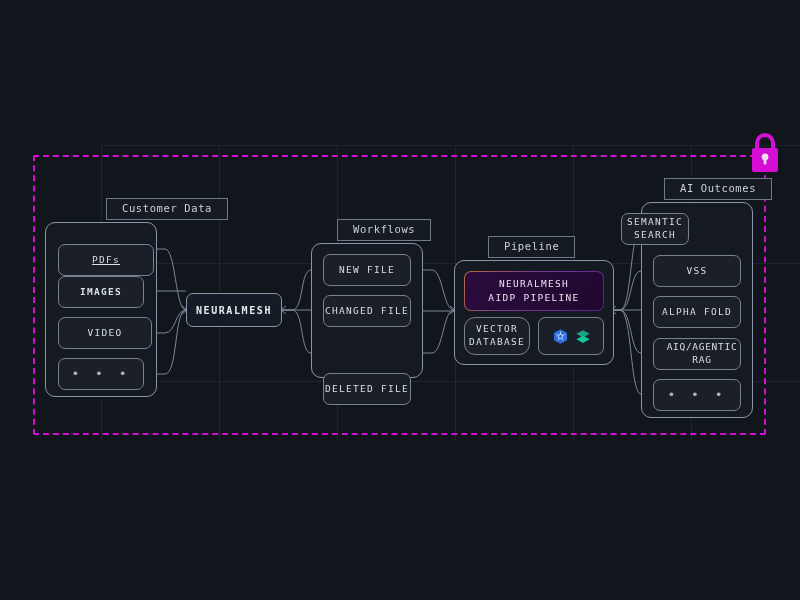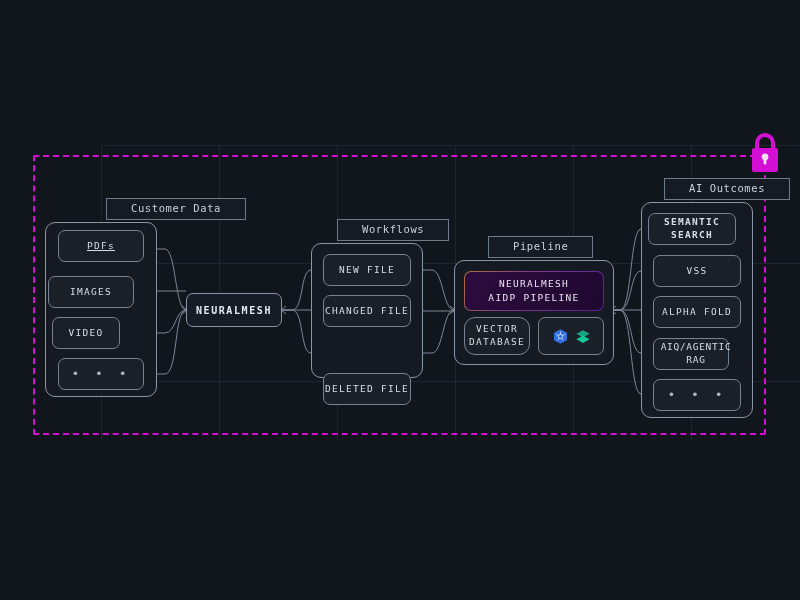--- a/index.html
+++ b/index.html
@@ -58,21 +58,21 @@
     border-radius: 10px;
     background: #151a22;
   }
   .chip {
     position: absolute;
     border: 1px solid #6f7988;
     background: #161b23;
     color: #c9d1da;
     font-size: 10.5px;
     letter-spacing: .6px;
-    padding: 4px 24px 5px;
+    padding: 4px 15px 5px;
     white-space: nowrap;
     line-height: 1;
   }
 
   
   .node {
     position: absolute;
     border: 1px solid #79838f;
     border-radius: 7px;
     background: #1a1f28;
@@ -173,23 +173,23 @@
     <g fill="none" stroke="#7d8795" stroke-width="1">
       <path d="M182 306 L187 310 L182 314"></path>
       <path d="M286 306 L281 310 L286 314"></path>
       <path d="M450 306 L455 310 L450 314"></path>
       <path d="M616 306 L611 310 L616 314"></path>
     </g>
   </svg>
 
   <div class="chip" style="left:61px; top:198px;margin-left:45px;">Customer Data</div>
   <div class="group" style="left:45px; top:222px; width:112px; height:175px;"></div>
-  <div class="node" style="left:58px; top:230px; width:86px; height:32px;text-decoration:underline;">PDFs</div>
-  <div class="node" style="left:48px; top:276px; width:86px; height:32px;">IMAGES</div>
-  <div class="node" style="left:52px; top:317px; width:68px; height:32px;">VIDEO</div>
+  <div class="node" style="left:58px; top:244px; width:96px; height:32px;text-decoration:underline;">PDFs</div>
+  <div class="node" style="left:58px; top:276px; width:86px; height:32px;font-weight:bold;">IMAGES</div>
+  <div class="node" style="left:58px; top:317px; width:94px; height:32px;">VIDEO</div>
   <div class="node dots" style="left:58px; top:358px; width:86px; height:32px;">• • •</div>
 
   <div id="hub">NEURALMESH</div>
 
   <div class="chip" style="left:337px; top:219px;">Workflows</div>
   <div class="group" style="left:311px; top:243px; width:112px; height:135px;"></div>
   <div class="node" style="left:323px; top:295px; width:88px; height:32px;">CHANGED FILE</div>
   <div class="node" style="left:323px; top:254px; width:88px; height:32px;">NEW FILE</div>
   <div class="node" style="left:323px; top:337px; width:88px; height:32px;margin-top:36px;">DELETED FILE</div>
 
@@ -225,19 +225,19 @@
     </svg>
 
     <svg width="16" height="17" viewBox="0 0 24 24">
       <path d="M12 2.5 L22 8 L12 13.5 L2 8 Z" fill="#18a583"></path>
       <path d="M12 10.8 L22 16.2 L12 21.7 L2 16.2 Z" fill="#14c79a"></path>
     </svg>
   </div>
 
   <div class="chip" style="left:664px; top:178px;">AI Outcomes</div>
   <div class="group" style="left:641px; top:202px; width:112px; height:216px;"></div>
-  <div class="node" style="left:648px; top:213px; width:88px; height:32px;font-weight:bold;">SEMANTIC SEARCH</div>
+  <div class="node" style="left:621px; top:213px; width:68px; height:32px;">SEMANTIC SEARCH</div>
   <div class="node" style="left:653px; top:255px; width:88px; height:32px;">VSS</div>
   <div class="node" style="left:653px; top:296px; width:88px; height:32px;">ALPHA FOLD</div>
-  <div class="node" style="left:653px; top:338px; width:76px; height:32px; letter-spacing:.7px;padding-left:10px;">AIQ/AGENTIC RAG</div>
+  <div class="node" style="left:653px; top:338px; width:88px; height:32px; letter-spacing:.7px;padding-left:10px;">AIQ/AGENTIC RAG</div>
   <div class="node dots" style="left:653px; top:379px; width:88px; height:32px;">• • •</div>
 
 </div>
 
 </body></html>

